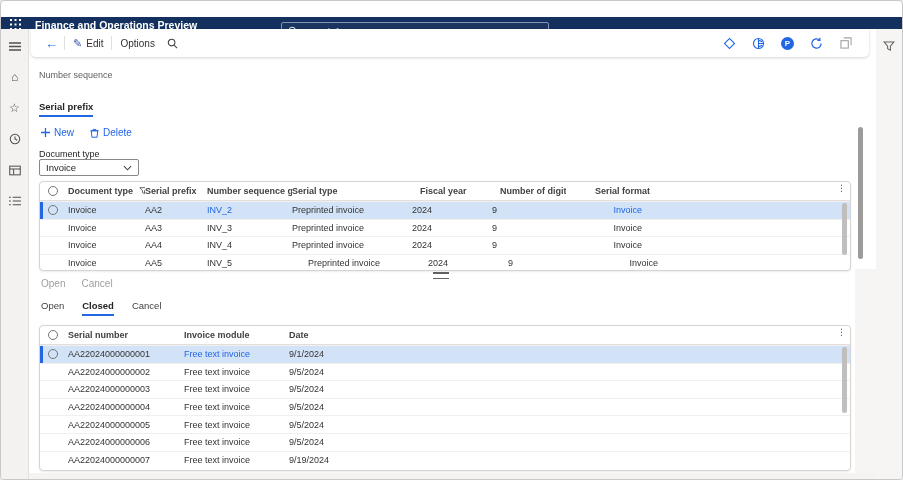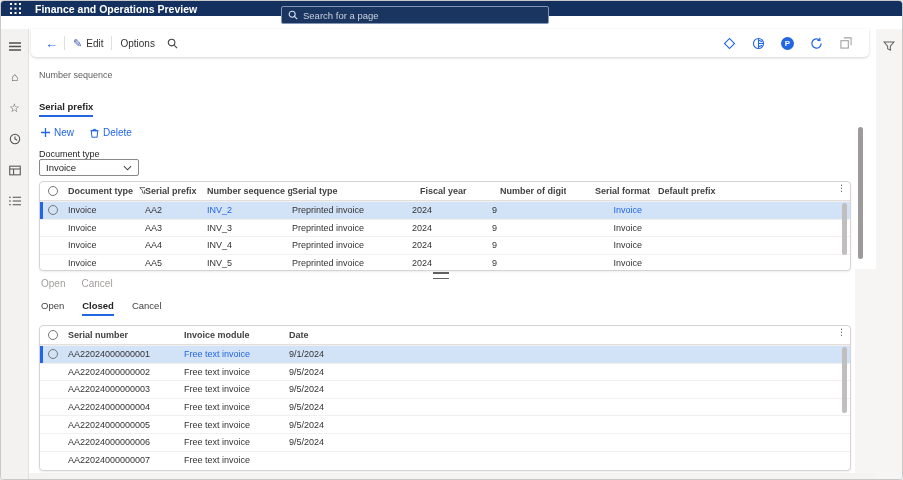--- a/index.html
+++ b/index.html
@@ -6,21 +6,21 @@
     --accent:#2266e3;
     --topbar:#13305f;
     --selrow:#d2e3f8;
     --link:#2266e3;
   }
   *{box-sizing:border-box;margin:0;padding:0;}
   body{font-family:"Liberation Sans","DejaVu Sans",sans-serif;background:#e8e8e8;}
   #app{position:relative;width:903px;height:480px;background:#fff;border:1px solid #c8c8c8;border-radius:4px;overflow:hidden;}
 
   
-  .topbar{position:absolute;left:0;top:0;width:903px;height:15px;background:var(--topbar);display:flex;align-items:center;color:#fff;}
+  .topbar{position:absolute;left:0;top:16px;width:903px;height:15px;background:var(--topbar);display:flex;align-items:center;color:#fff;}
   .waffle{width:28px;height:28px;display:flex;align-items:center;justify-content:center;cursor:pointer;}
   .waffle svg{display:block;}
   .app-title{font-size:10.5px;font-weight:bold;margin-left:6px;white-space:nowrap;}
   .top-search{position:absolute;left:280px;top:5px;width:268px;height:18px;background:#1a3560;border:1px solid #8494b5;border-radius:2px;display:flex;align-items:center;padding:0 6px;gap:5px;}
   .top-search input{background:transparent;border:none;outline:none;color:#e8edf5;font-size:9.5px;width:100%;font-family:inherit;}
   .top-search input::placeholder{color:#c9d2e2;}
   .top-right{position:absolute;right:8px;top:0;height:28px;display:flex;align-items:center;gap:13px;}
   .env-box{border:1px solid rgba(255,255,255,.85);border-radius:2px;font-size:8.5px;padding:2px 6px;white-space:nowrap;cursor:pointer;}
   .top-icon{width:16px;height:16px;display:flex;align-items:center;justify-content:center;font-size:11px;color:#eef1f7;cursor:pointer;}
   .avatar{width:19px;height:19px;border-radius:50%;background:#d6e4f7;color:#1b3a66;font-size:8px;font-weight:bold;display:flex;align-items:center;justify-content:center;cursor:pointer;}
@@ -268,23 +268,20 @@
           </span>
           <span class="g-cell" style="width: 80px; margin-left: 8px;">
             <span>Fiscal year</span>
           </span>
           <span class="g-cell" style="width: 66px;">
             <span>Number of digits</span>
           </span>
           <span class="g-cell right" style="width: 92px;">
             <span>Serial format</span>
           </span>
-          <span class="g-cell grow">
-            <span>Default prefix</span>
-          </span>
         </div>
         <div class="g-row selected">
           <span class="g-cell" style="width: 28px;">
             <span class="circ"></span>
           </span>
           <span class="g-cell" style="width: 77px;">
             <span>Invoice</span>
           </span>
           <span class="g-cell" style="width: 62px;">
             <span>AA2</span>
@@ -369,21 +366,21 @@
         <div class="g-row">
           <span class="g-cell" style="width: 28px;">
             <span class="circ hidden"></span>
           </span>
           <span class="g-cell" style="width: 77px;">
             <span>Invoice</span>
           </span>
           <span class="g-cell" style="width: 62px;">
             <span>AA5</span>
           </span>
-          <span class="g-cell link" style="width: 85px;">
+          <span class="g-cell link" style="width: 101px;">
             <span>INV_5</span>
           </span>
           <span class="g-cell" style="width: 120px;">
             <span>Preprinted invoice</span>
           </span>
           <span class="g-cell" style="width: 80px;">
             <span>2024</span>
           </span>
           <span class="g-cell" style="width: 66px;">
             <span>9</span>
@@ -517,18 +514,21 @@
         <div class="g-row">
           <span class="g-cell" style="width: 28px;">
             <span class="circ hidden"></span>
           </span>
           <span class="g-cell" style="width: 116px; text-align: center;">
             <span>AA22024000000007</span>
           </span>
           <span class="g-cell link" style="width: 105px;">
             <span>Free text invoice</span>
           </span>
+          <span class="g-cell grow">
+            <span>9/19/2024</span>
+          </span>
         </div>
       </div>
 
     <div class="page-thumb"></div>
   </div>
 </div>
 
 </body></html>

